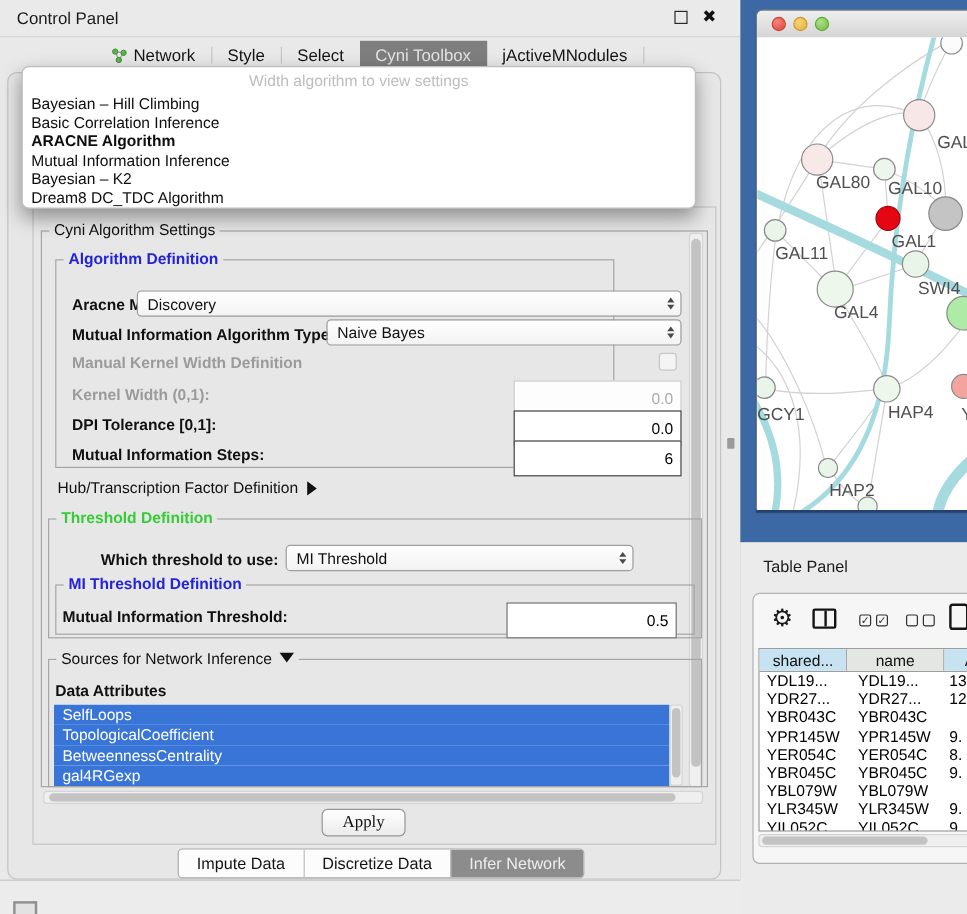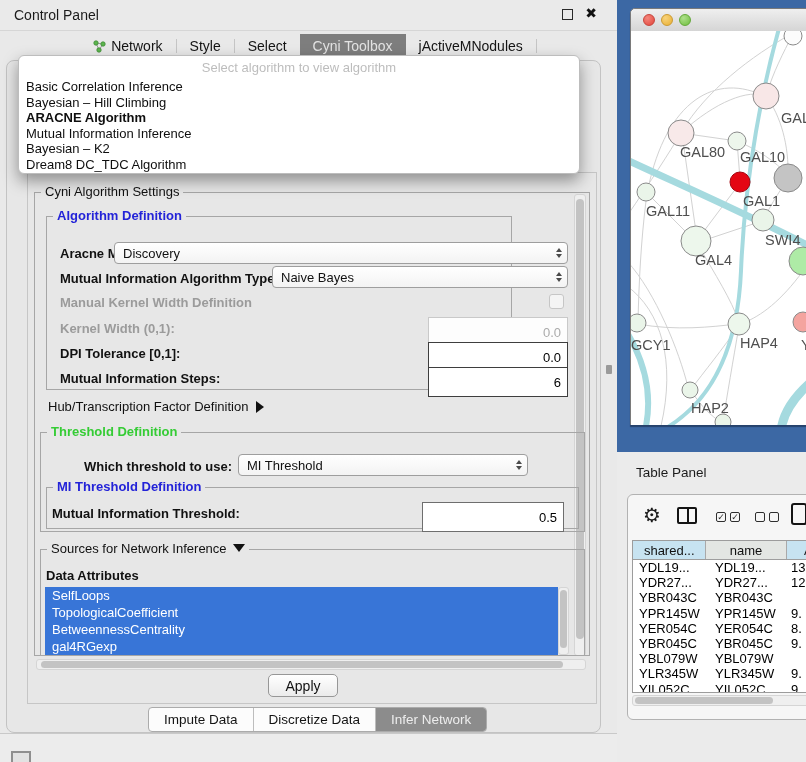--- a/index.html
+++ b/index.html
@@ -58,21 +58,21 @@
 
   .list{position:absolute;background:#FFF;overflow:hidden}
   .list-row{height:17px;line-height:17px;font-size:13px;padding-left:7px;color:#FFF;background:#3875D7;white-space:nowrap}
 
   .scroll-v{position:absolute;width:12px;background:#EFEFEF;border:1px solid #D5D5D5;border-radius:3px;box-sizing:border-box}
   .thumb-v{position:absolute;left:1px;width:8px;background:#C3C3C3;border-radius:4px}
   .scroll-h{position:absolute;height:11px;background:#EFEFEF;border:1px solid #D5D5D5;border-radius:3px;box-sizing:border-box}
   .thumb-h{position:absolute;top:1px;height:7px;background:#C3C3C3;border-radius:4px}
 
   .apply-btn{position:absolute;left:268px;top:674px;width:70px;height:23px;border:1px solid #979797;border-radius:5px;
-    background:linear-gradient(#FFFFFF,#EBEBEB);font-size:14px;color:#111;font-family:Liberation Sans, sans-serif}
+    background:linear-gradient(#FFFFFF,#EBEBEB);font-size:14px;color:#111;font-family:Liberation Serif, serif}
 
   .segmented{position:absolute;left:148px;top:707px;height:23px;display:flex;border:1px solid #ABABAB;border-radius:4px;overflow:hidden;background:#FCFCFC}
   .seg{display:flex;align-items:center;padding:0 15px;font-size:13.5px;color:#141414;border-right:1px solid #BDBDBD}
   .seg:last-child{border-right:none}
   .seg.selected{background:#8C8C8C;color:#EDEDED}
 
   
   .dropdown{position:absolute;left:18px;top:55px;width:560px;height:117px;background:#FFFFFF;
     border:1px solid #BDBDBD;border-radius:6px;box-shadow:0 7px 16px rgba(0,0,0,0.38);z-index:50}
   .dd-placeholder{position:absolute;left:0;top:4px;width:100%;text-align:center;font-size:13px;color:#BDBDBD}
@@ -257,24 +257,24 @@
 
   <button class="apply-btn">Apply</button>
 
   <div class="segmented">
     <span class="seg">Impute Data</span>
     <span class="seg">Discretize Data</span>
     <span class="seg selected">Infer Network</span>
   </div>
 
   <div class="dropdown">
-    <div class="dd-placeholder">Select algorithm to view algorithm</div>
+    <div class="dd-placeholder">Width algorithm to view settings</div>
     <div class="dd-items">
+      <div class="dd-item">Bayesian – Hill Climbing</div>
       <div class="dd-item">Basic Correlation Inference</div>
-      <div class="dd-item">Bayesian – Hill Climbing</div>
       <div class="dd-item bold">ARACNE Algorithm</div>
       <div class="dd-item">Mutual Information Inference</div>
       <div class="dd-item">Bayesian – K2</div>
       <div class="dd-item">Dream8 DC_TDC Algorithm</div>
     </div>
   </div>
 </div>
 
 <div class="splitter-grip"></div>
 

